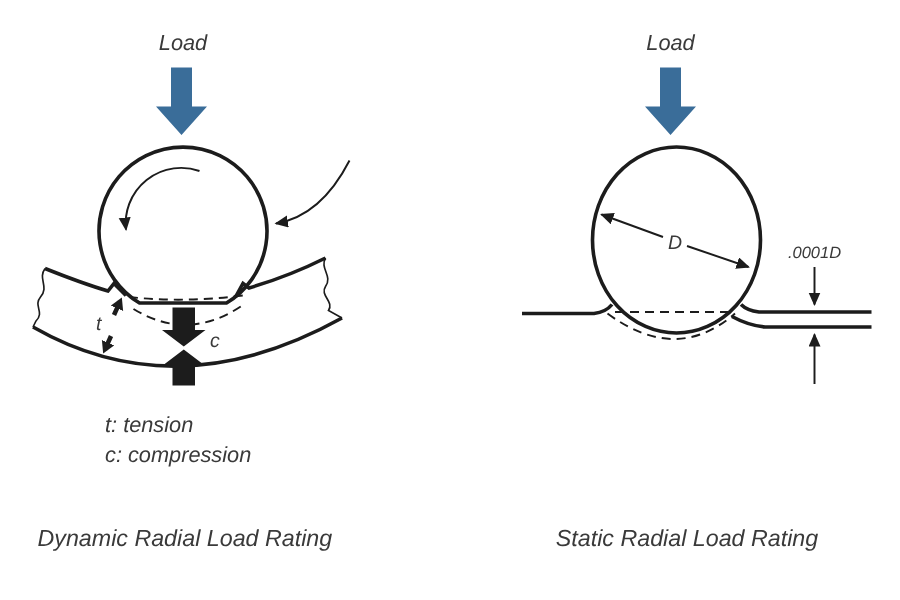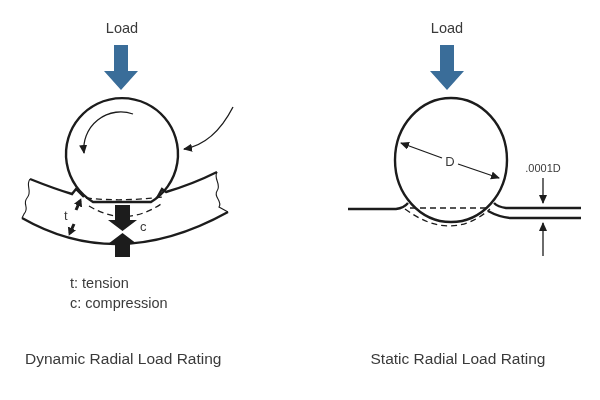--- a/index.html
+++ b/index.html
@@ -7,20 +7,21 @@
     padding: 0;
     background: #ffffff;
     font-family: "Liberation Sans", sans-serif;
   }
   .stage {
     position: relative;
     width: 600px;
     height: 400px;
     background: #ffffff;
     overflow: hidden;
+    font-style: italic;
   }
   svg { display: block; }
   text {
     fill: #3a3a3a;
     font-family: "Liberation Sans", sans-serif;
   }
   .ink {
     stroke: #1c1c1c;
     fill: none;
   }

